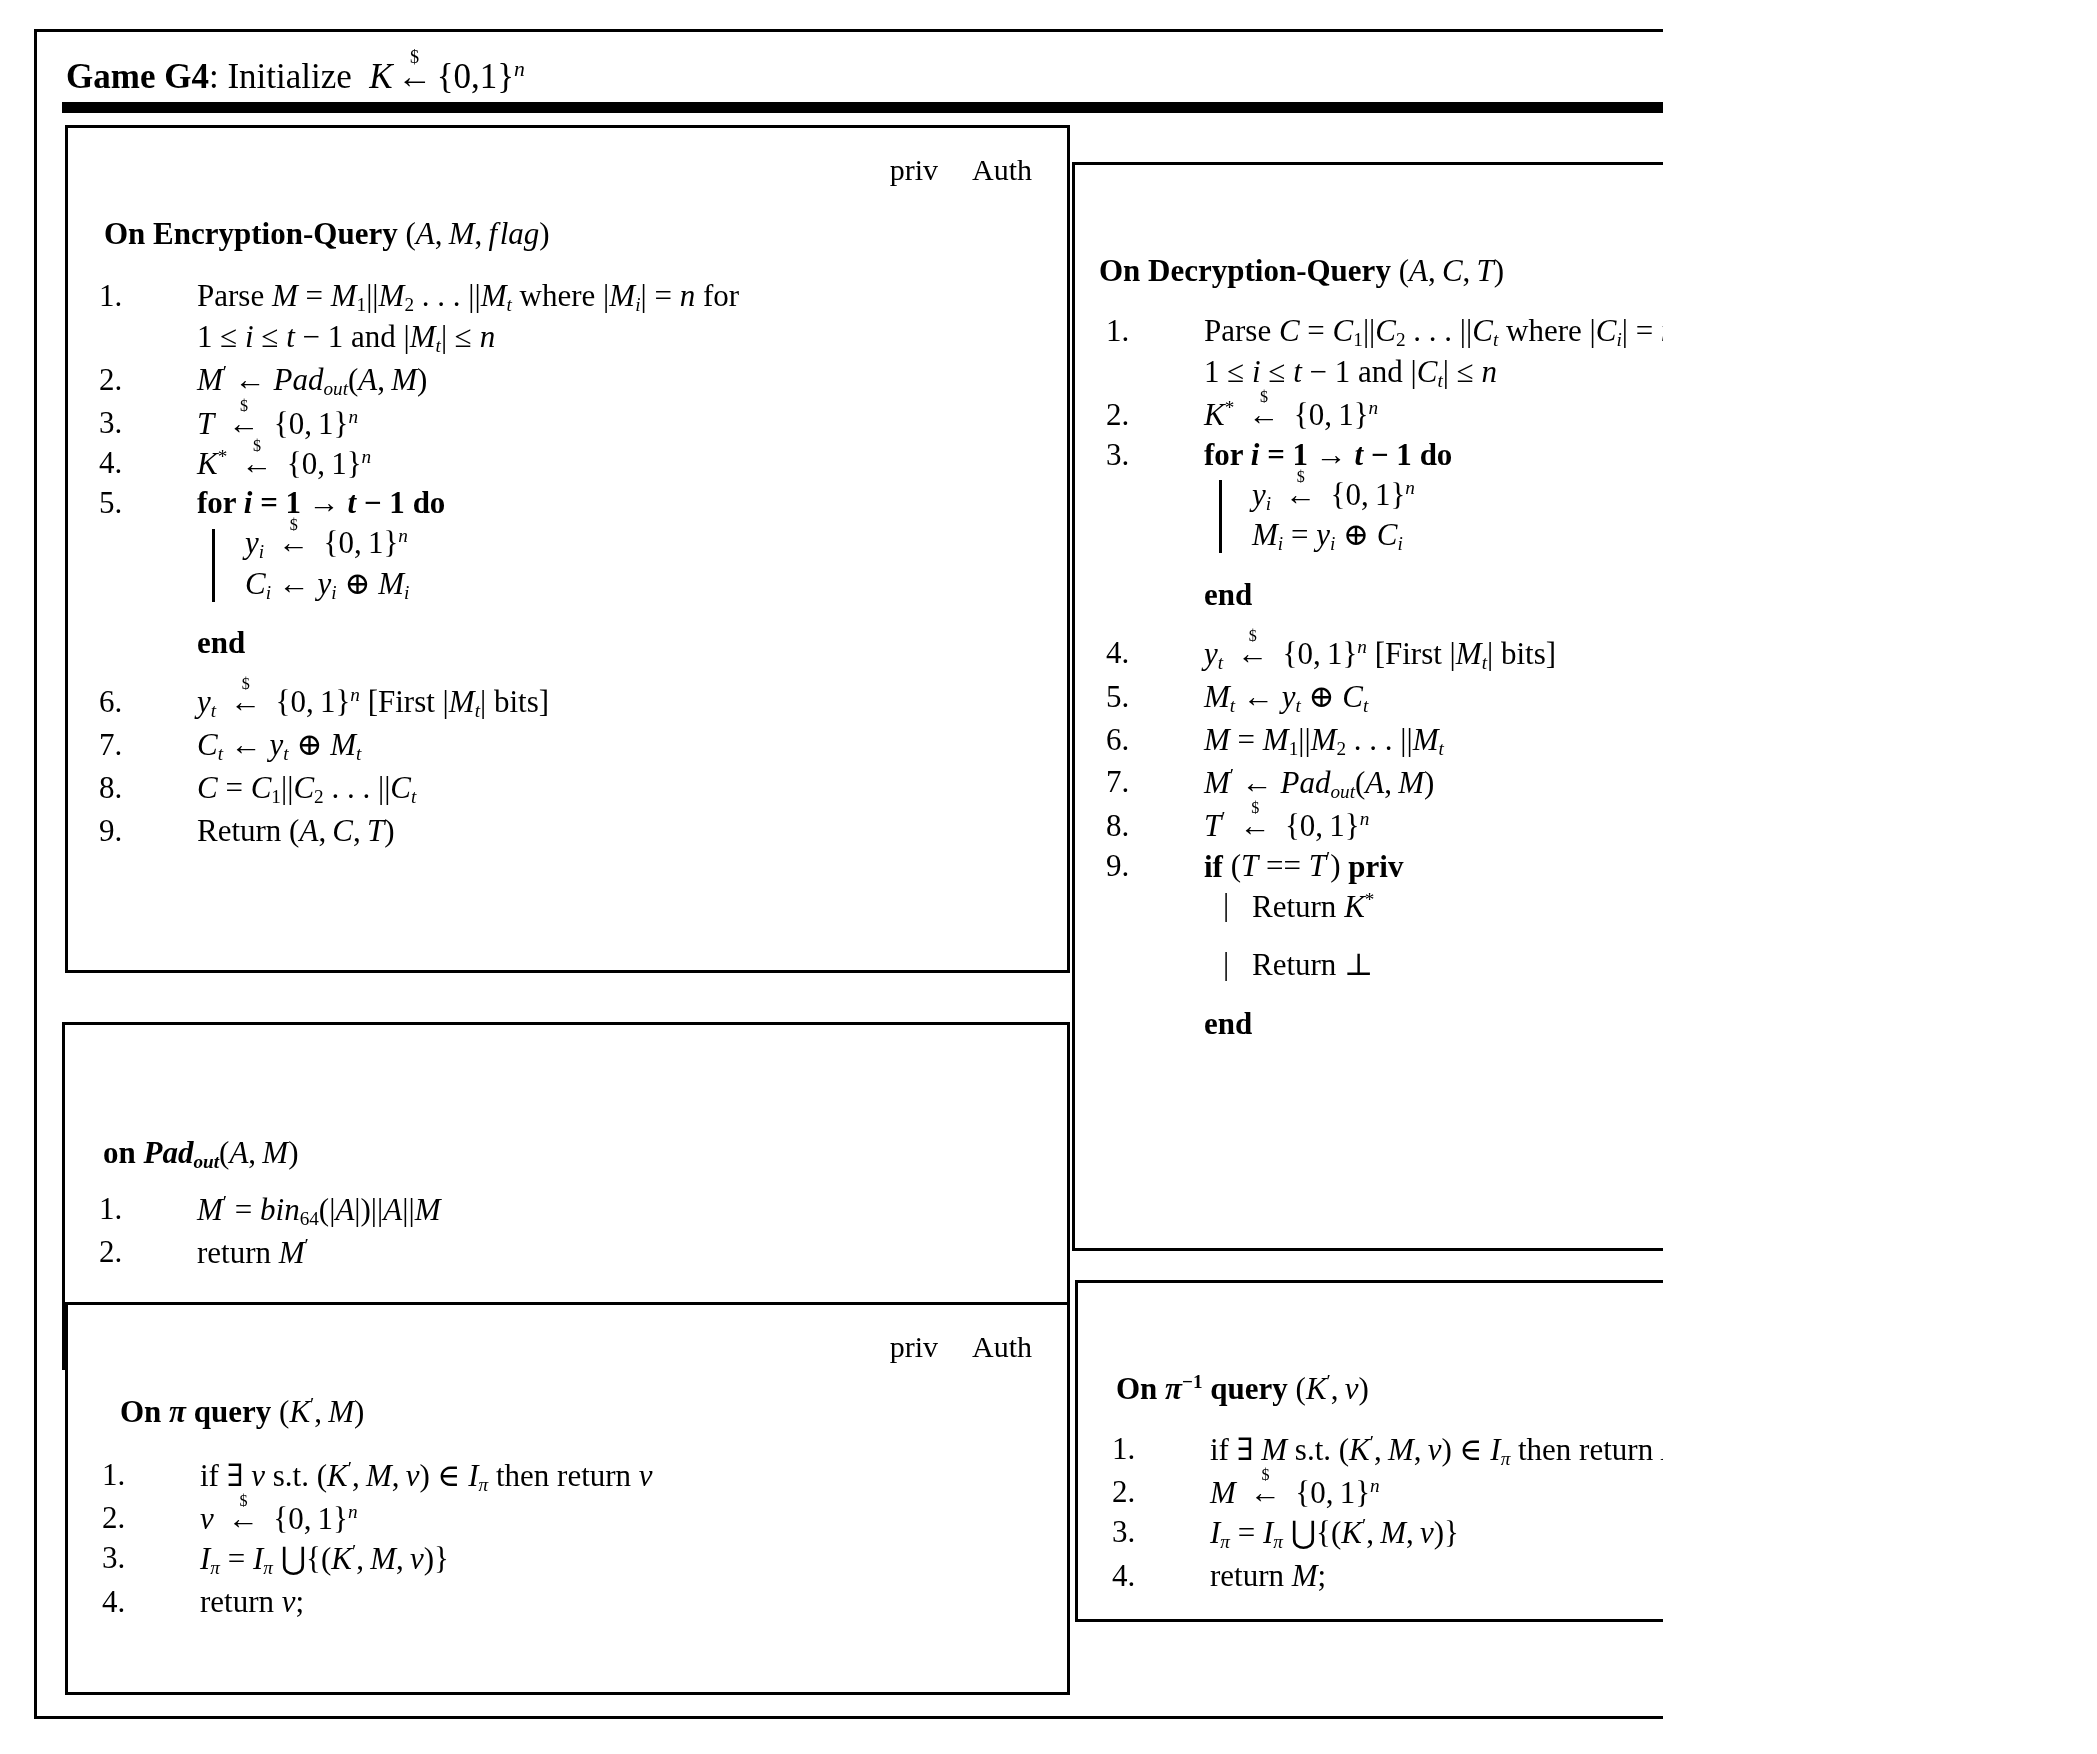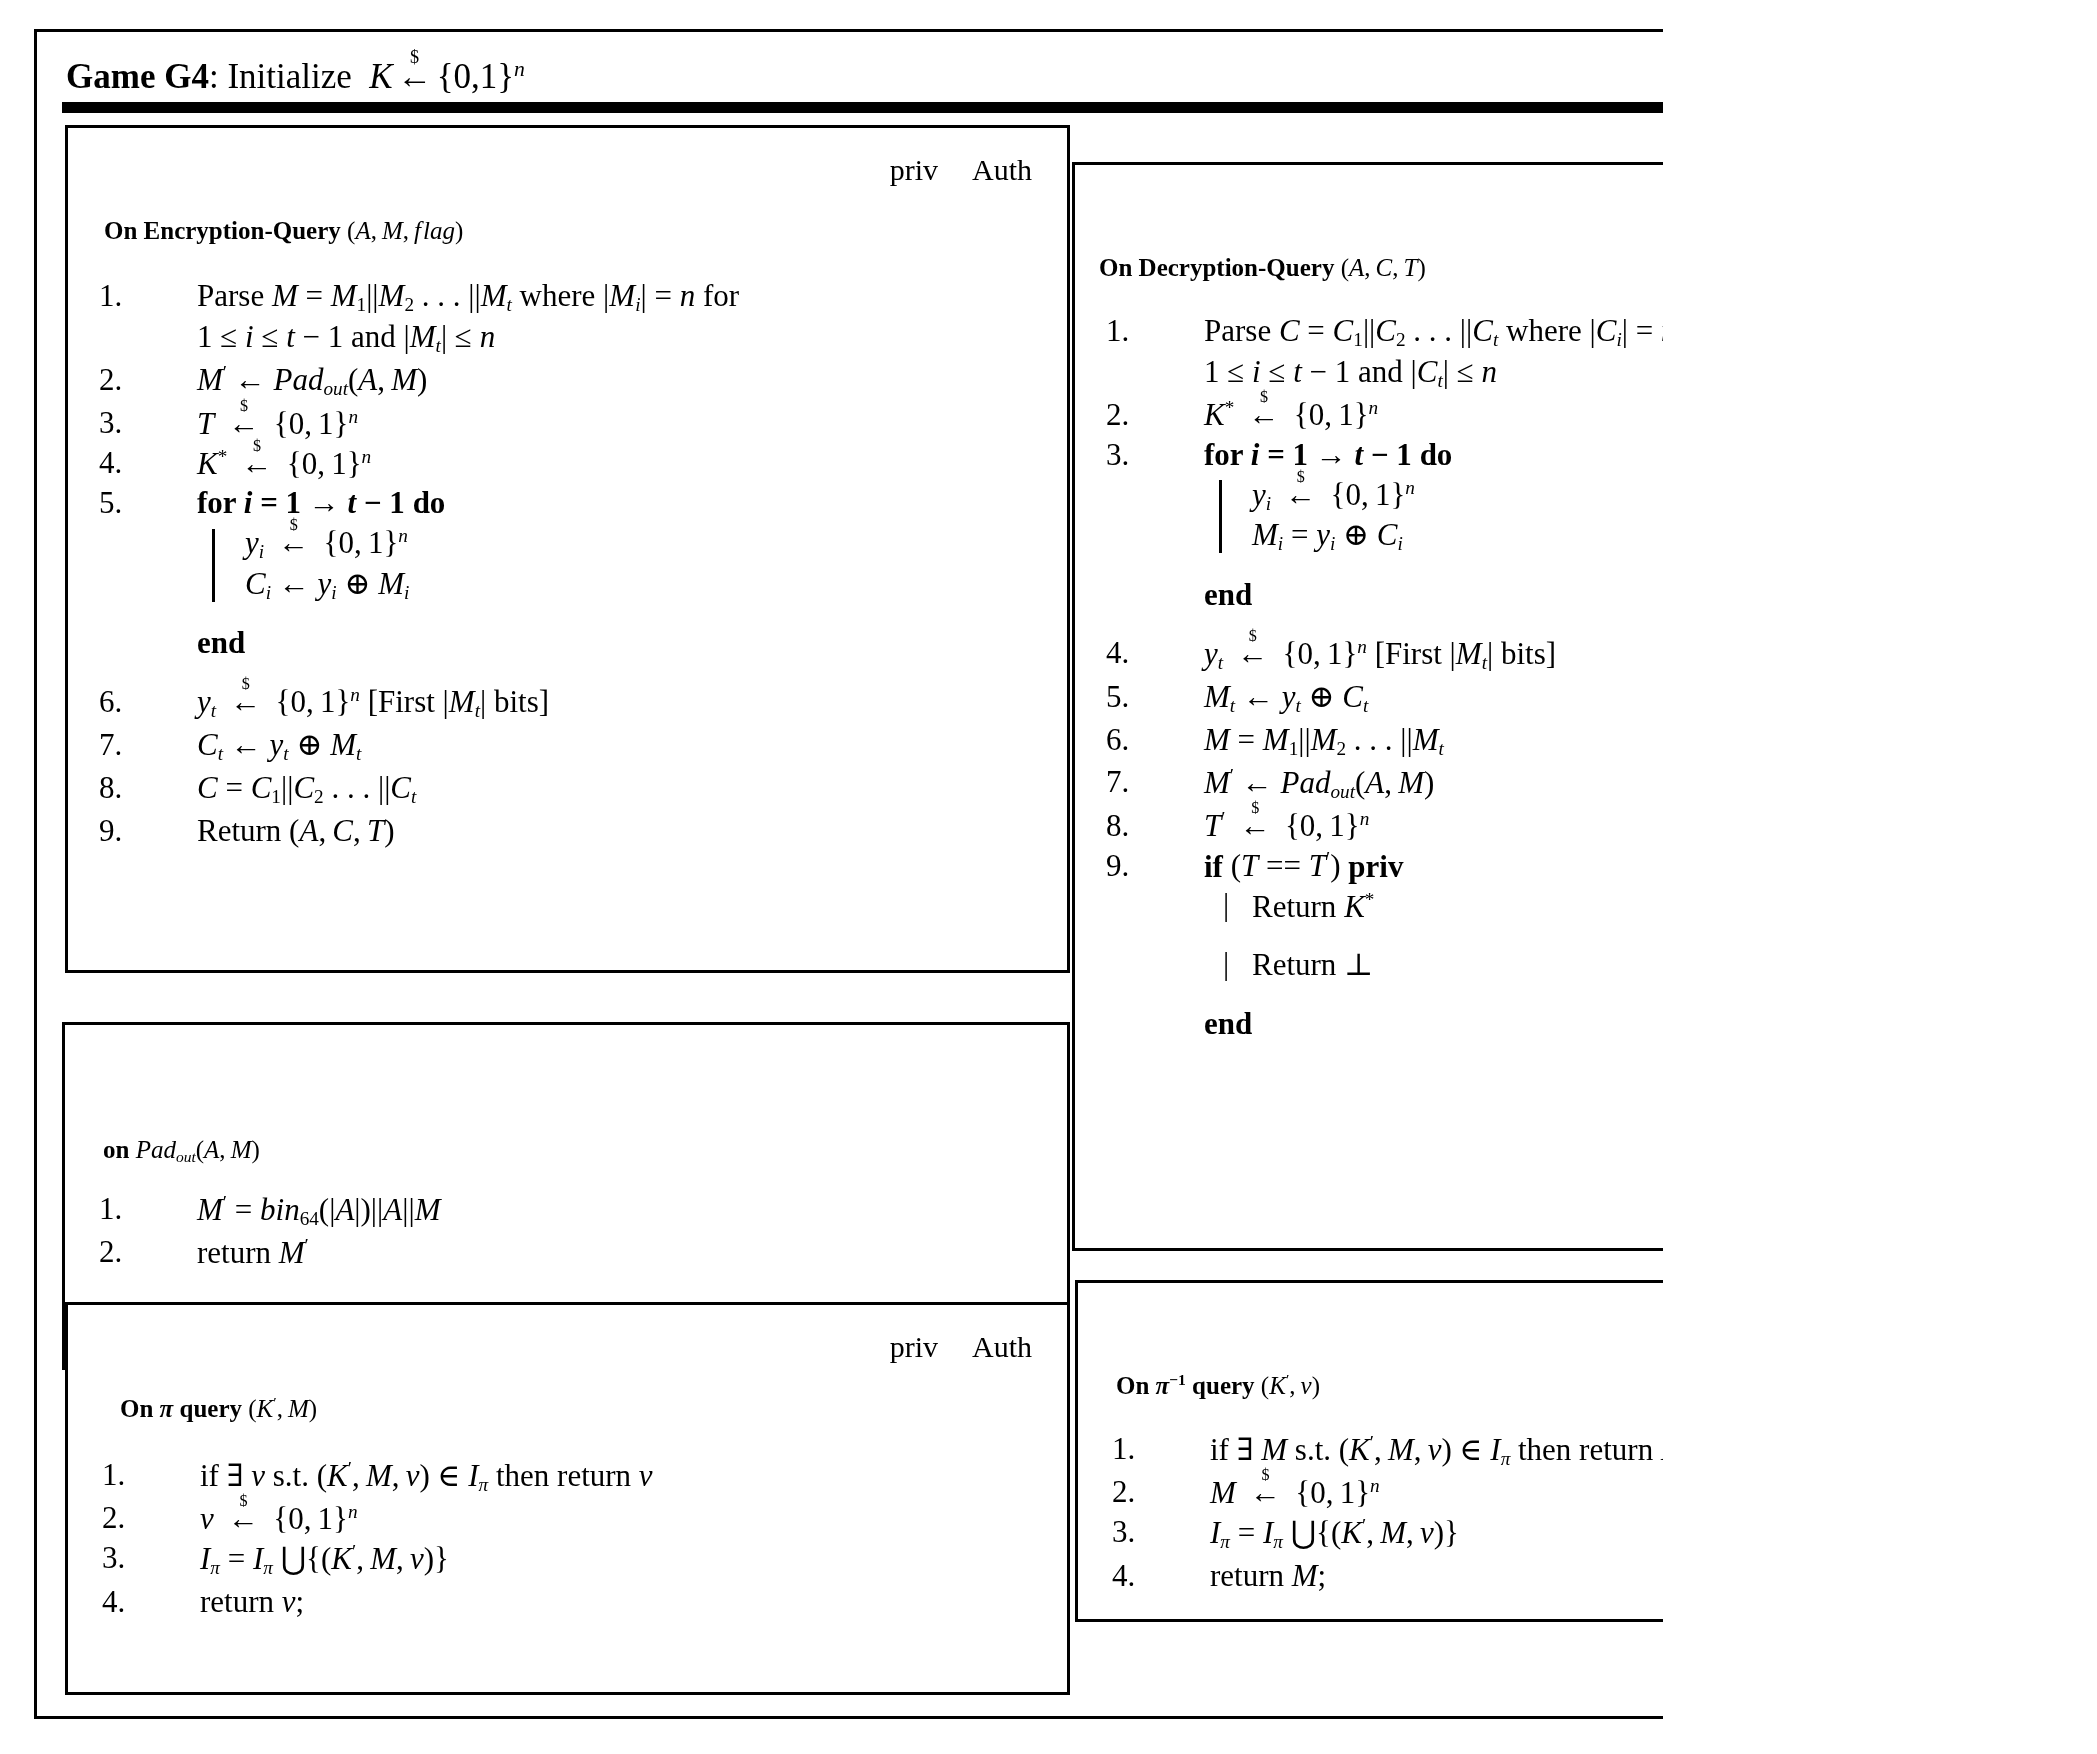--- a/index.html
+++ b/index.html
@@ -60,26 +60,26 @@
     letter-spacing:0;
     white-space:nowrap;
     line-height:1;
   }
   .flags span{display:inline-block;}
   .flag-gap{width:34px;}
 
   
   .proc-head{
     position:absolute;
-    font-size:25px;
+    font-size:31px;
     font-weight:bold;
     white-space:nowrap;
     line-height:1;
   }
-  .proc-head .nm{font-weight:normal;font-style:italic;}
+  .proc-head .nm{font-weight:bold;font-style:italic;}
   .proc-head .args{font-weight:normal;}
 
   
   .steps{position:absolute;}
   .row{
     position:relative;
     font-size:31px;
     line-height:1.02;
     white-space:nowrap;
     margin-bottom:7.9px;

